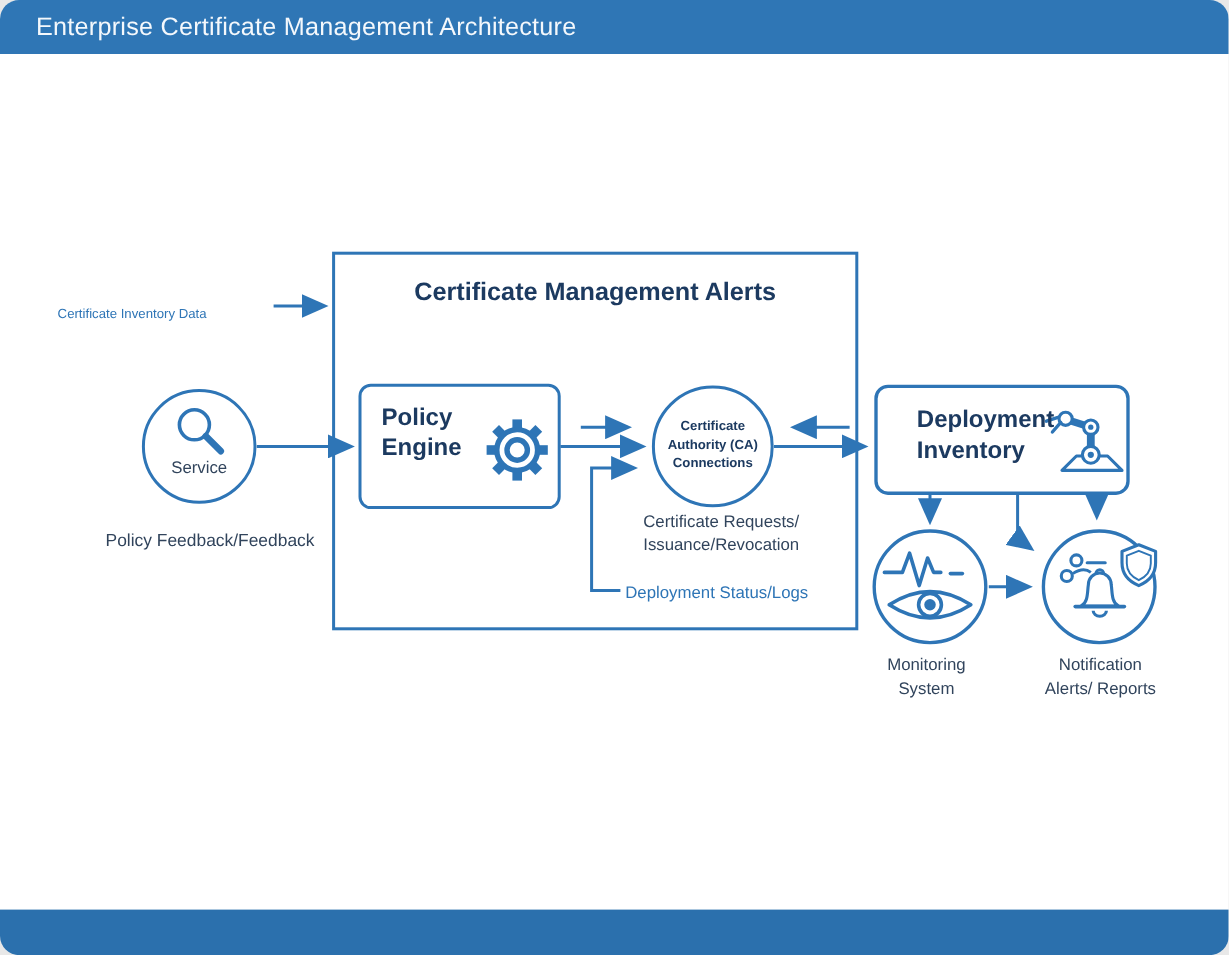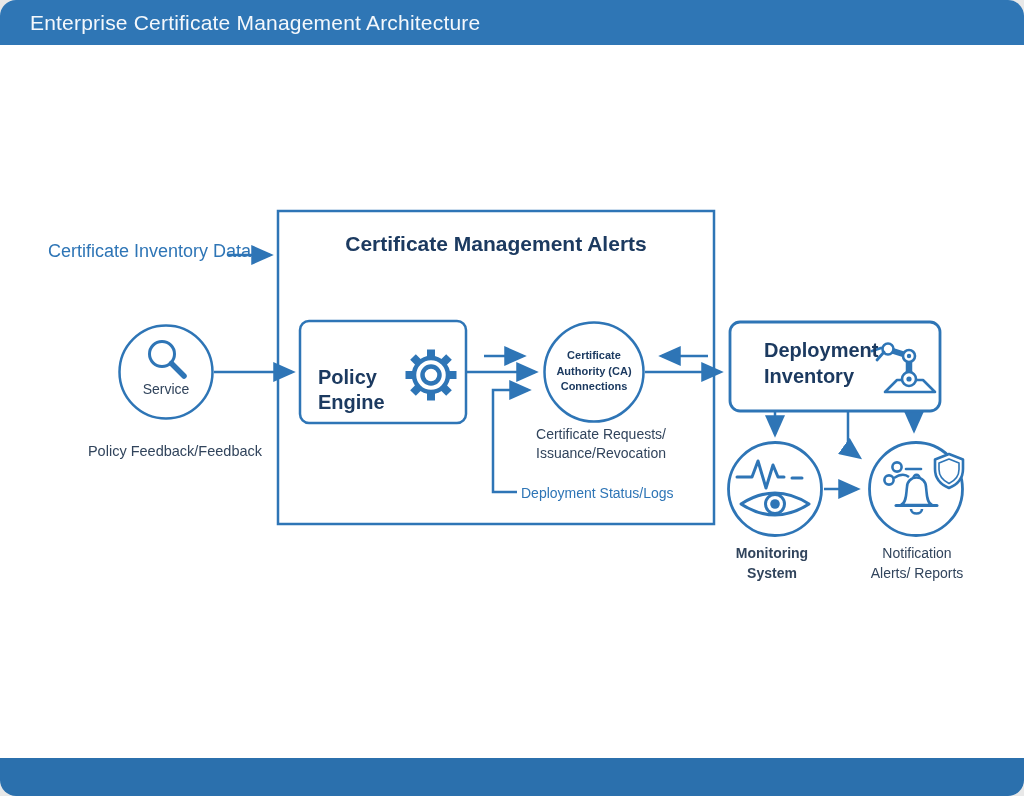--- a/index.html
+++ b/index.html
@@ -22,29 +22,29 @@
     background:#2b70ad;
   }
   .diagram-svg{position:absolute;left:0;top:0;}
   .lbl{position:absolute;white-space:pre-line;}
   .navy-bold{color:#1c3a60;font-weight:700;}
   .dark{color:#31445c;font-weight:400;}
   .blue-lbl{color:#2e75b6;font-weight:400;}
   .center{transform:translateX(-50%);text-align:center;}
 
   .cms-title{left:278px;top:232px;width:436px;text-align:center;font-size:21px;}
-  .inv-lbl{left:48px;top:241px;font-size:18px;}
+  .inv-lbl{left:48px;top:256px;font-size:11px;}
   .service-lbl{left:166px;top:381px;font-size:14px;}
   .feedback-lbl{left:175px;top:443px;font-size:14.5px;}
-  .pe-lbl{left:318px;top:336px;font-size:20px;line-height:25px;margin-top:29px;}
+  .pe-lbl{left:318px;top:336px;font-size:20px;line-height:25px;}
   .ca-lbl{left:594px;top:348px;font-size:11px;line-height:15.5px;}
   .ca-caption{left:601px;top:425px;font-size:14px;line-height:19px;}
   .status-lbl{left:521px;top:485px;font-size:14px;}
   .da-lbl{left:764px;top:337px;font-size:20px;line-height:26px;}
-  .mon-lbl{left:772px;top:543px;font-size:14px;line-height:20px;font-weight:bold;}
+  .mon-lbl{left:772px;top:543px;font-size:14px;line-height:20px;}
   .not-lbl{left:917px;top:543px;font-size:14px;line-height:20px;}
 </style>
 </head>
 <body>
 
 <div class="stage">
 
   <div class="topbar">
     <span class="title">Enterprise Certificate Management Architecture</span>
   </div>

